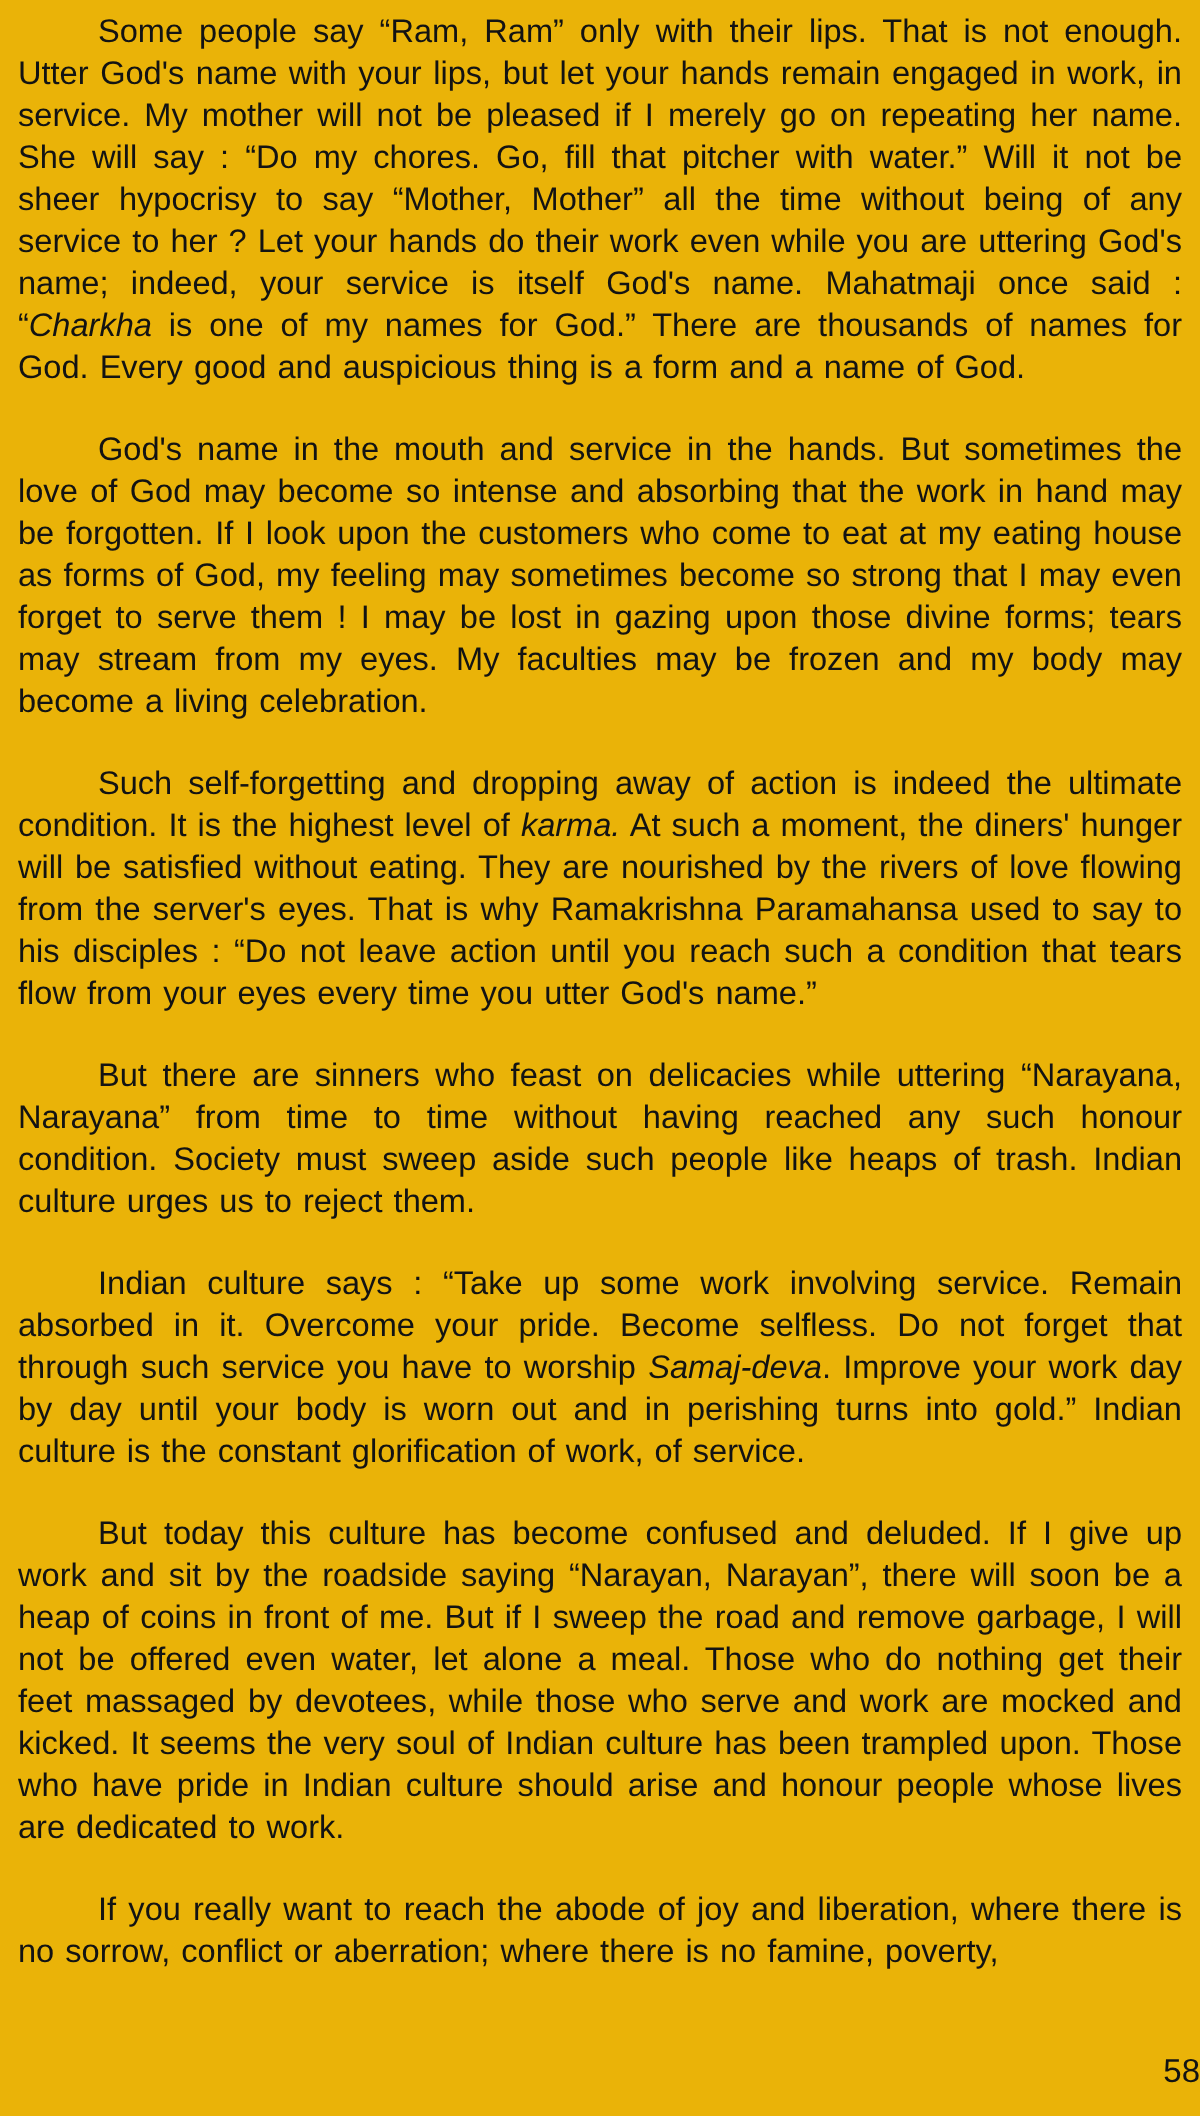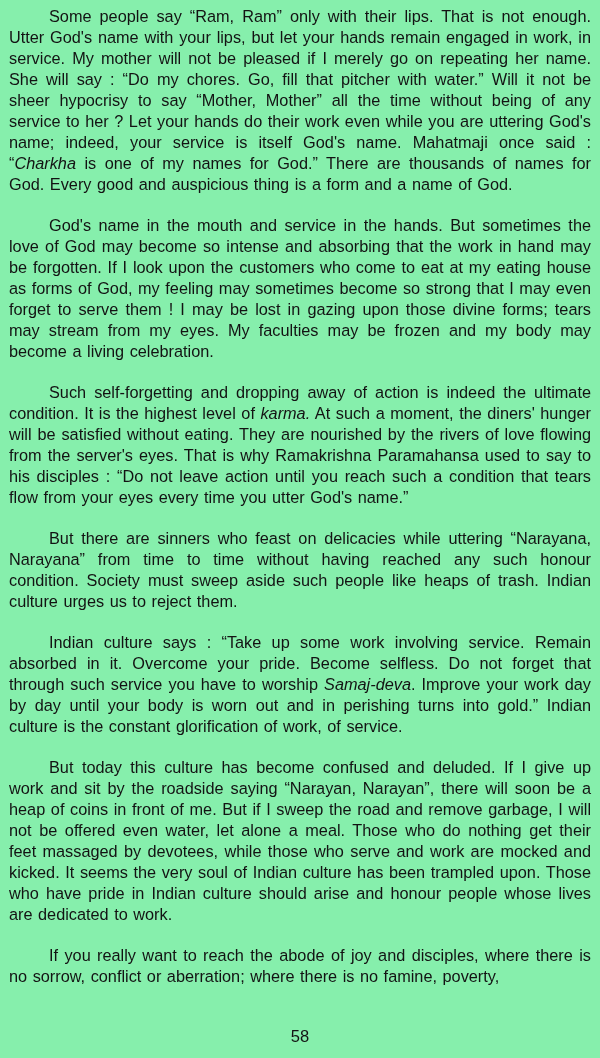--- a/index.html
+++ b/index.html
@@ -5,21 +5,21 @@
   html, body {
     margin: 0;
     padding: 0;
     background: #ffffff;
   }
   .page {
     position: relative;
     box-sizing: border-box;
     width: 600px;
     height: 1058px;
-    background: #86efac;
+    background: #eab308;
     color: #131313;
     font-family: "Liberation Sans", sans-serif;
     padding: 6px 9px 0 9px;
     overflow: hidden;
   }
   .page-body {
     width: 100%;
   }
   .para {
     margin: 0 0 20px 0;
@@ -31,33 +31,33 @@
     -webkit-font-smoothing: antialiased;
   }
   .para i {
     font-style: italic;
   }
   .page-number {
     position: absolute;
     left: 0;
     right: 0;
     bottom: 12px;
-    text-align: center;
+    text-align: right;
     font-size: 16.5px;
     line-height: 20px;
     color: #131313;
   }
 </style>
 </head>
 <body>
 
 <div class="page">
   <div class="page-body">
       <p class="para"><span>Some people say “Ram, Ram” only with their lips. That is not enough. Utter God's name with your lips, but let your hands remain engaged in work, in service. My mother will not be pleased if I merely go on repeating her name. She will say : “Do my chores. Go, fill that pitcher with water.” Will it not be sheer hypocrisy to say “Mother, Mother” all the time without being of any service to her ? Let your hands do their work even while you are uttering God's name; indeed, your service is itself God's name. Mahatmaji once said : “</span><i>Charkha</i><span> is one of my names for God.” There are thousands of names for God. Every good and auspicious thing is a form and a name of God.</span></p>
       <p class="para"><span>God's name in the mouth and service in the hands. But sometimes the love of God may become so intense and absorbing that the work in hand may be forgotten. If I look upon the customers who come to eat at my eating house as forms of God, my feeling may sometimes become so strong that I may even forget to serve them ! I may be lost in gazing upon those divine forms; tears may stream from my eyes. My faculties may be frozen and my body may become a living celebration.</span></p>
       <p class="para"><span>Such self-forgetting and dropping away of action is indeed the ultimate condition. It is the highest level of </span><i>karma.</i><span> At such a moment, the diners' hunger will be satisfied without eating. They are nourished by the rivers of love flowing from the server's eyes. That is why Ramakrishna Paramahansa used to say to his disciples : “Do not leave action until you reach such a condition that tears flow from your eyes every time you utter God's name.”</span></p>
       <p class="para"><span>But there are sinners who feast on delicacies while uttering “Narayana, Narayana” from time to time without having reached any such honour condition. Society must sweep aside such people like heaps of trash. Indian culture urges us to reject them.</span></p>
       <p class="para"><span>Indian culture says : “Take up some work involving service. Remain absorbed in it. Overcome your pride. Become selfless. Do not forget that through such service you have to worship </span><i>Samaj-deva</i><span>. Improve your work day by day until your body is worn out and in perishing turns into gold.” Indian culture is the constant glorification of work, of service.</span></p>
       <p class="para"><span>But today this culture has become confused and deluded. If I give up work and sit by the roadside saying “Narayan, Narayan”, there will soon be a heap of coins in front of me. But if I sweep the road and remove garbage, I will not be offered even water, let alone a meal. Those who do nothing get their feet massaged by devotees, while those who serve and work are mocked and kicked. It seems the very soul of Indian culture has been trampled upon. Those who have pride in Indian culture should arise and honour people whose lives are dedicated to work.</span></p>
-      <p class="para"><span>If you really want to reach the abode of joy and disciples, where there is no sorrow, conflict or aberration; where there is no famine, poverty,</span></p>
+      <p class="para"><span>If you really want to reach the abode of joy and liberation, where there is no sorrow, conflict or aberration; where there is no famine, poverty,</span></p>
     </div>
   <div class="page-number">58</div>
 </div>
 
 </body></html>

